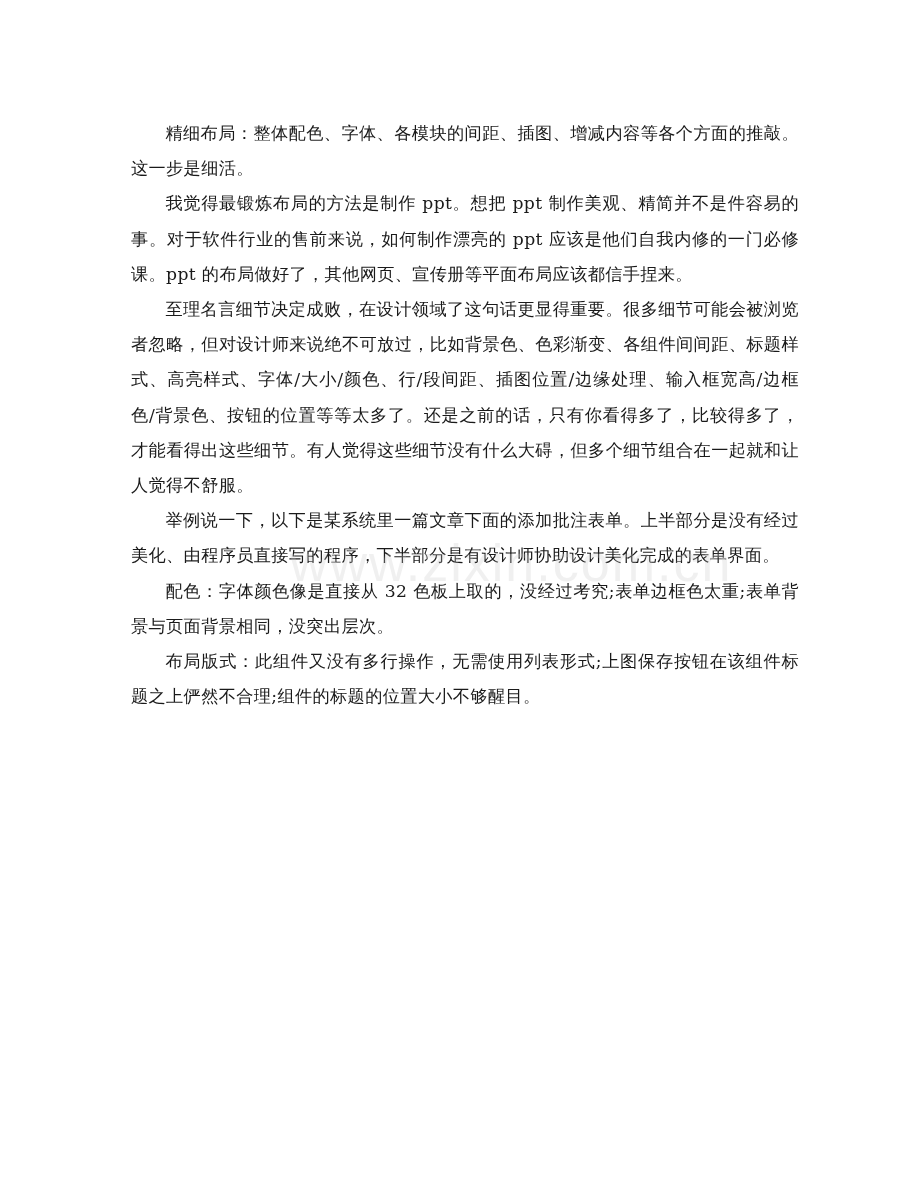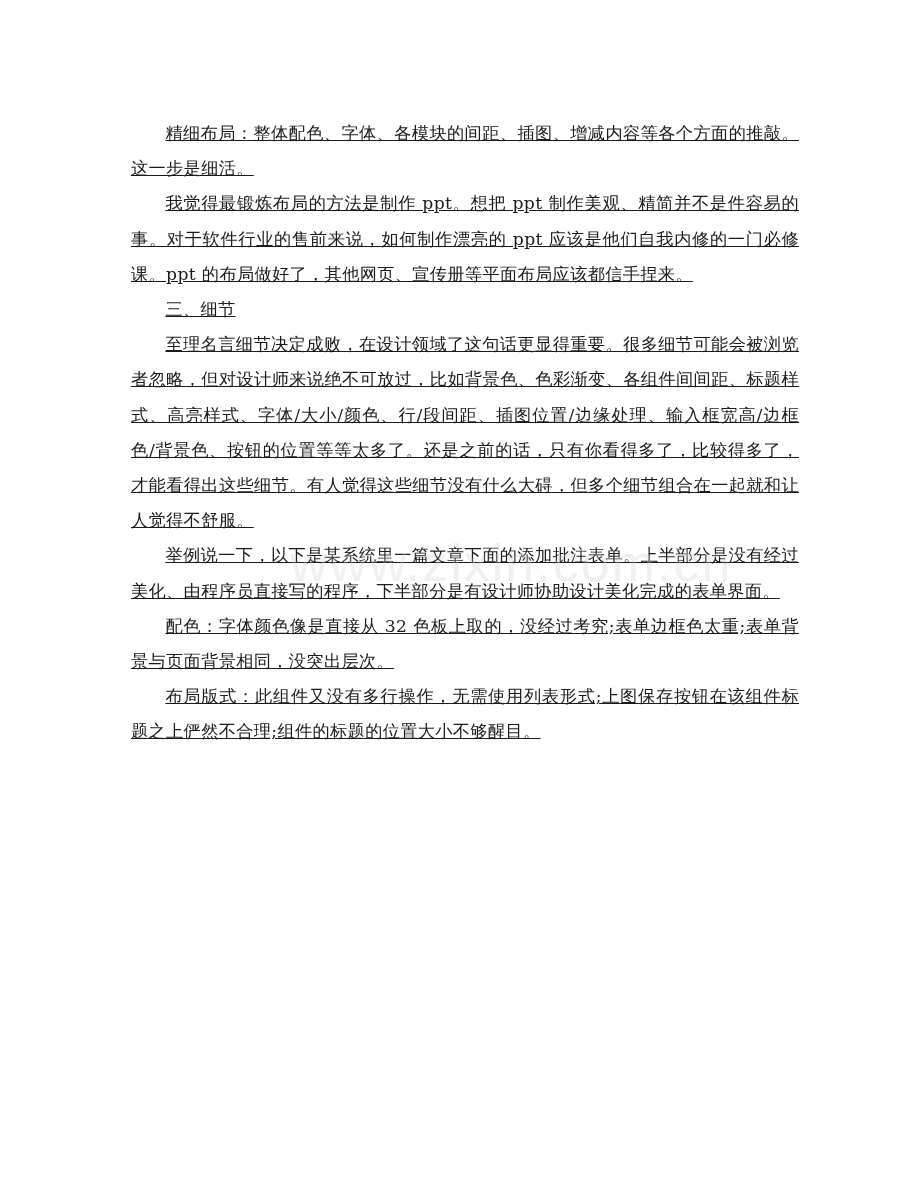--- a/index.html
+++ b/index.html
@@ -22,21 +22,20 @@
     width: 668px;
   }
   .para {
     margin: 0;
     font-size: 17.2px;
     line-height: 35.2px;
     text-indent: 2em;
     text-align: justify;
     letter-spacing: 0.35px;
     word-break: break-all;
-    text-decoration: underline;
   }
   .para.heading {
     text-indent: 2em;
   }
   .watermark {
     position: absolute;
     left: 290px;
     top: 537px;
     font-family: "Liberation Sans", sans-serif;
     font-size: 52px;
@@ -46,20 +45,19 @@
     white-space: nowrap;
     line-height: 1;
   }
 </style>
 </head>
 <body>
 
 <div class="page">
   <p class="para">精细布局：整体配色、字体、各模块的间距、插图、增减内容等各个方面的推敲。这一步是细活。</p>
   <p class="para">我觉得最锻炼布局的方法是制作 ppt。想把 ppt 制作美观、精简并不是件容易的事。对于软件行业的售前来说，如何制作漂亮的 ppt 应该是他们自我内修的一门必修课。ppt 的布局做好了，其他网页、宣传册等平面布局应该都信手捏来。</p>
-  <p class="para heading">三、细节</p>
   <p class="para">至理名言细节决定成败，在设计领域了这句话更显得重要。很多细节可能会被浏览者忽略，但对设计师来说绝不可放过，比如背景色、色彩渐变、各组件间间距、标题样式、高亮样式、字体/大小/颜色、行/段间距、插图位置/边缘处理、输入框宽高/边框色/背景色、按钮的位置等等太多了。还是之前的话，只有你看得多了，比较得多了，才能看得出这些细节。有人觉得这些细节没有什么大碍，但多个细节组合在一起就和让人觉得不舒服。</p>
   <p class="para">举例说一下，以下是某系统里一篇文章下面的添加批注表单。上半部分是没有经过美化、由程序员直接写的程序，下半部分是有设计师协助设计美化完成的表单界面。</p>
   <p class="para">配色：字体颜色像是直接从 32 色板上取的，没经过考究;表单边框色太重;表单背景与页面背景相同，没突出层次。</p>
   <p class="para">布局版式：此组件又没有多行操作，无需使用列表形式;上图保存按钮在该组件标题之上俨然不合理;组件的标题的位置大小不够醒目。</p>
 </div>
 
 <div class="watermark">www.zixin.com.cn</div>
 
 </body></html>

